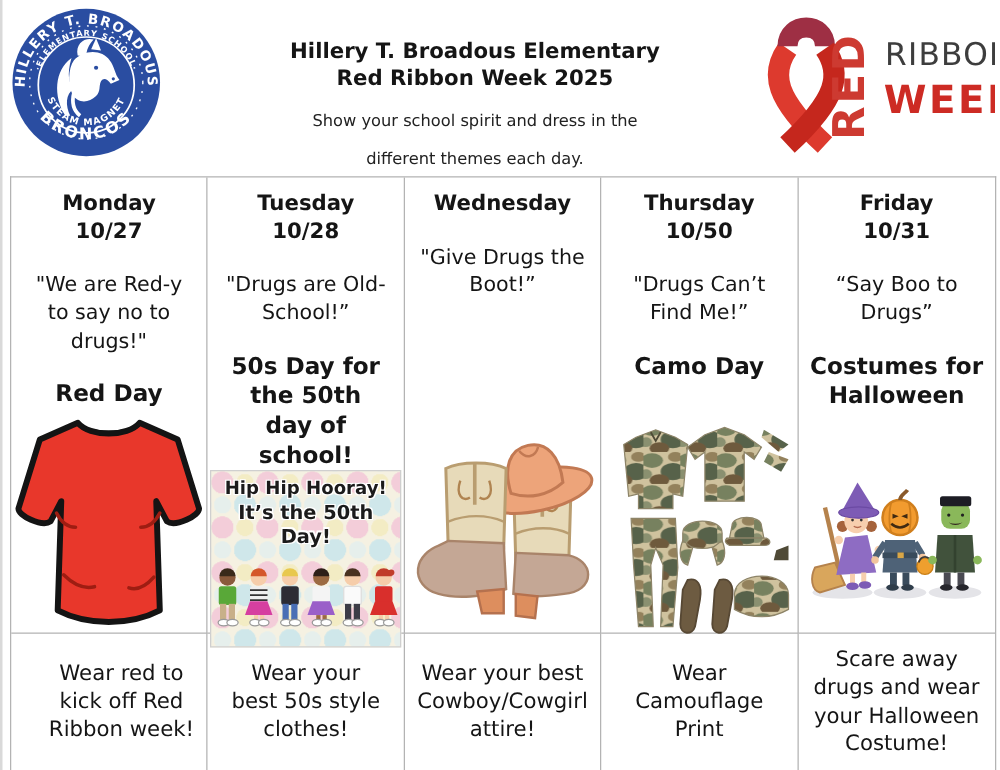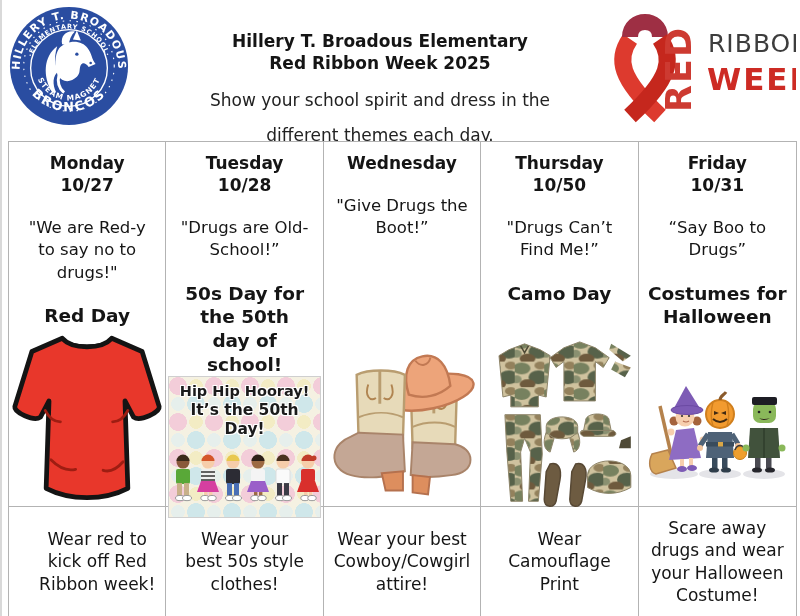--- a/index.html
+++ b/index.html
@@ -7,21 +7,21 @@
     position:relative;width:800px;height:616px;background:#fff;overflow:hidden;
     font-family:"DejaVu Sans","Liberation Sans",sans-serif;color:#151515;
   }
   .edge-line{position:absolute;left:0;top:0;width:2px;height:616px;background:#d9d9d9;}
 
   
   .header{position:absolute;left:0;top:0;width:800px;height:140px;}
   .school-logo{position:absolute;left:8px;top:5px;width:122px;height:122px;}
   .title-block{position:absolute;left:170px;top:12px;width:420px;text-align:center;margin-top:19px;}
   .title-line{font-size:17px;font-weight:bold;line-height:1.28;}
-  .subtitle-line{font-size:17px;font-weight:400;margin-top:15px;color:#222;}
+  .subtitle-line{font-size:13px;font-weight:400;margin-top:15px;color:#222;}
   .rrw-logo{position:absolute;right:4px;top:6px;width:206px;height:120px;}
 
   
   .schedule{
     position:absolute;left:8px;top:141px;width:789px;height:475px;
     display:grid;grid-template-columns:repeat(5,1fr);grid-template-rows:365px auto;
     border:1.6px solid #b3b3b3;border-bottom:none;box-sizing:border-box;background:#fff;
   }
   .cell{border-right:1.6px solid #b3b3b3;box-sizing:border-box;overflow:visible;}
   .cell.last{border-right:none;}
@@ -45,21 +45,21 @@
   
   .fifties-img{
     width:153px;height:142px;border:1px solid #cfcfcf;box-sizing:border-box;
     background-color:#f5f1e2;
     background-image:
       radial-gradient(circle 9px at 9px 9px,  #f3cdd9 97%, transparent),
       radial-gradient(circle 9px at 27px 27px, #cfe7ea 97%, transparent),
       radial-gradient(circle 7px at 27px 9px,  #f3ecc4 97%, transparent),
       radial-gradient(circle 7px at 9px 27px,  #e6efec 97%, transparent);
     background-size:36px 36px;
-    display:flex;flex-direction:column;align-items:center;
+    display:flex;flex-direction:column;
   }
   .fifties-text{
     font-weight:bold;color:#1b1b1b;text-align:center;line-height:1.25;
     text-shadow:-1px -1px 0 #fff,1px -1px 0 #fff,-1px 1px 0 #fff,1px 1px 0 #fff;
   }
   .ft1{font-size:14.5px;margin-top:5px;}
   .ft2{font-size:15.5px;}
 </style>
 </head>
 <body>

